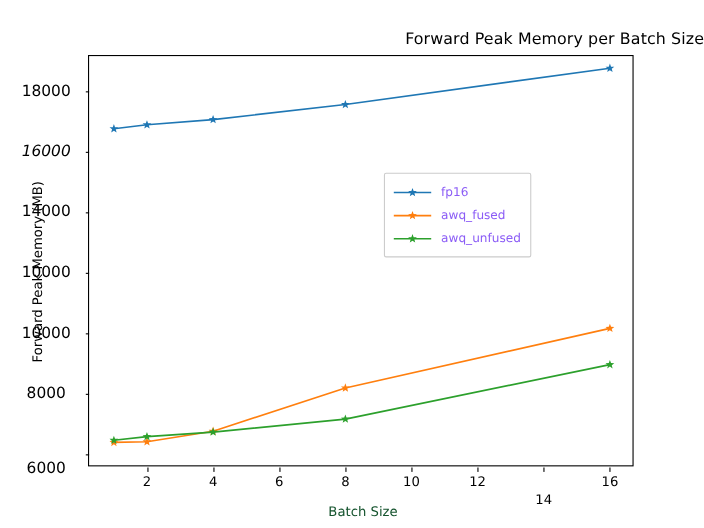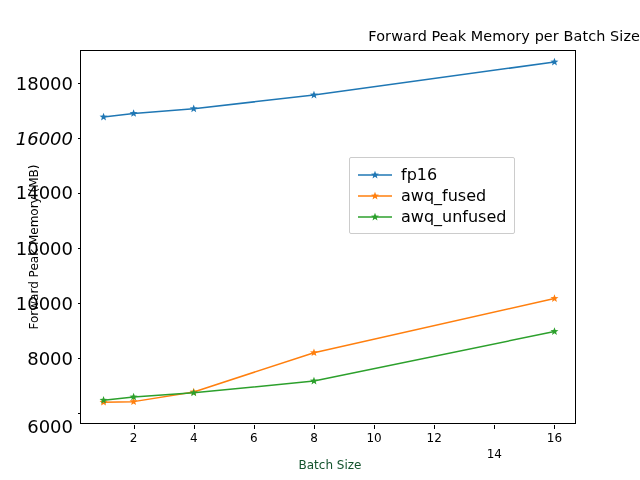--- a/index.html
+++ b/index.html
@@ -62,22 +62,22 @@
   #plot-svg {
     position: absolute;
     left: 0;
     top: 0;
     width: 496px;
     height: 374px;
     overflow: visible;
   }
   .ytick-label {
     position: absolute;
-    text-align: right;
-    font-size: 18px;
+    text-align: center;
+    font-size: 14px;
     color: #000000;
     width: 62px;
     left: -70px;
     transform: translateY(-50%);
   }
   .xtick-label {
     position: absolute;
     text-align: center;
     font-size: 12px;
     color: #000000;
@@ -115,22 +115,22 @@
     align-items: center;
     height: 21px;
   }
   .legend-sample {
     width: 36px;
     height: 14px;
     margin-right: 8px;
     flex: 0 0 36px;
   }
   .legend-text {
-    font-size: 16px;
-    color: #000000;
+    font-size: 11px;
+    color: #8b5cf6;
     white-space: nowrap;
   }
 </style>
 </head>
 <body>
 
 <div id="figure">
 
   <div id="chart-title">Forward Peak Memory per Batch Size</div>
 

